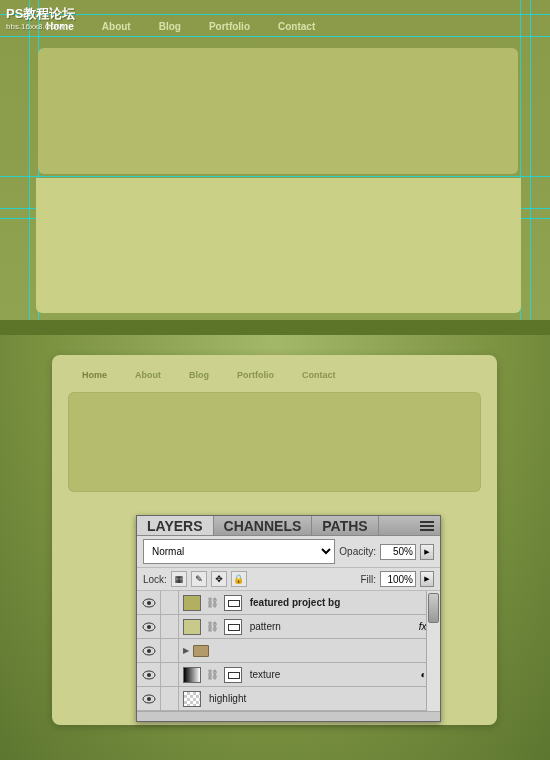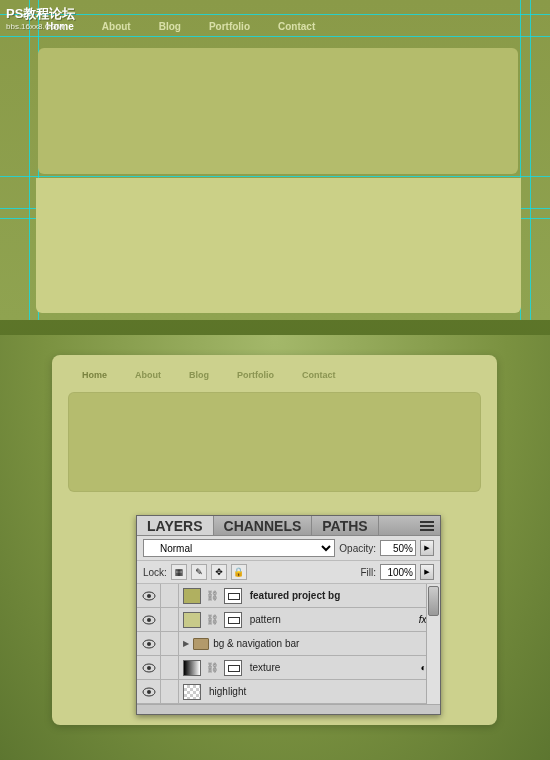--- a/index.html
+++ b/index.html
@@ -145,25 +145,25 @@
 .lp-row {
   display: flex;
   align-items: center;
   padding: 3px 6px;
   gap: 4px;
   border-bottom: 1px solid #bbb;
   background: #dedede;
 }
 .lp-select {
   flex: 1;
-  height: 18px;
+  height: 25px;
   border: 1px solid #888;
   background: #fff;
   font-size: 10px;
-  padding: 0 12px;
+  padding: 0 4px;
 }
 .lp-label { color: #333; font-size: 10px; text-align: right; }
 .lp-input {
   width: 36px;
   height: 16px;
   border: 1px solid #888;
   background: #fff;
   font-size: 10px;
   text-align: right;
   padding: 0 2px;
@@ -388,21 +388,20 @@
     <div class="lp-layer">
       <div class="lp-eye">
           <svg viewBox="0 0 14 10">
             <ellipse cx="7" cy="5" rx="6" ry="4" fill="none" stroke="#333"></ellipse>
             <circle cx="7" cy="5" r="2" fill="#333"></circle>
           </svg>
         </div>
       <div class="lp-link"></div>
       <span class="lp-disclosure">▶</span>
       <div class="lp-folder"></div>
-      <span class="lp-name">bg &amp; navigation bar</span>
     </div>
 
     <div class="lp-layer">
       <div class="lp-eye">
           <svg viewBox="0 0 14 10">
             <ellipse cx="7" cy="5" rx="6" ry="4" fill="none" stroke="#333"></ellipse>
             <circle cx="7" cy="5" r="2" fill="#333"></circle>
           </svg>
         </div>
       <div class="lp-link"></div>

